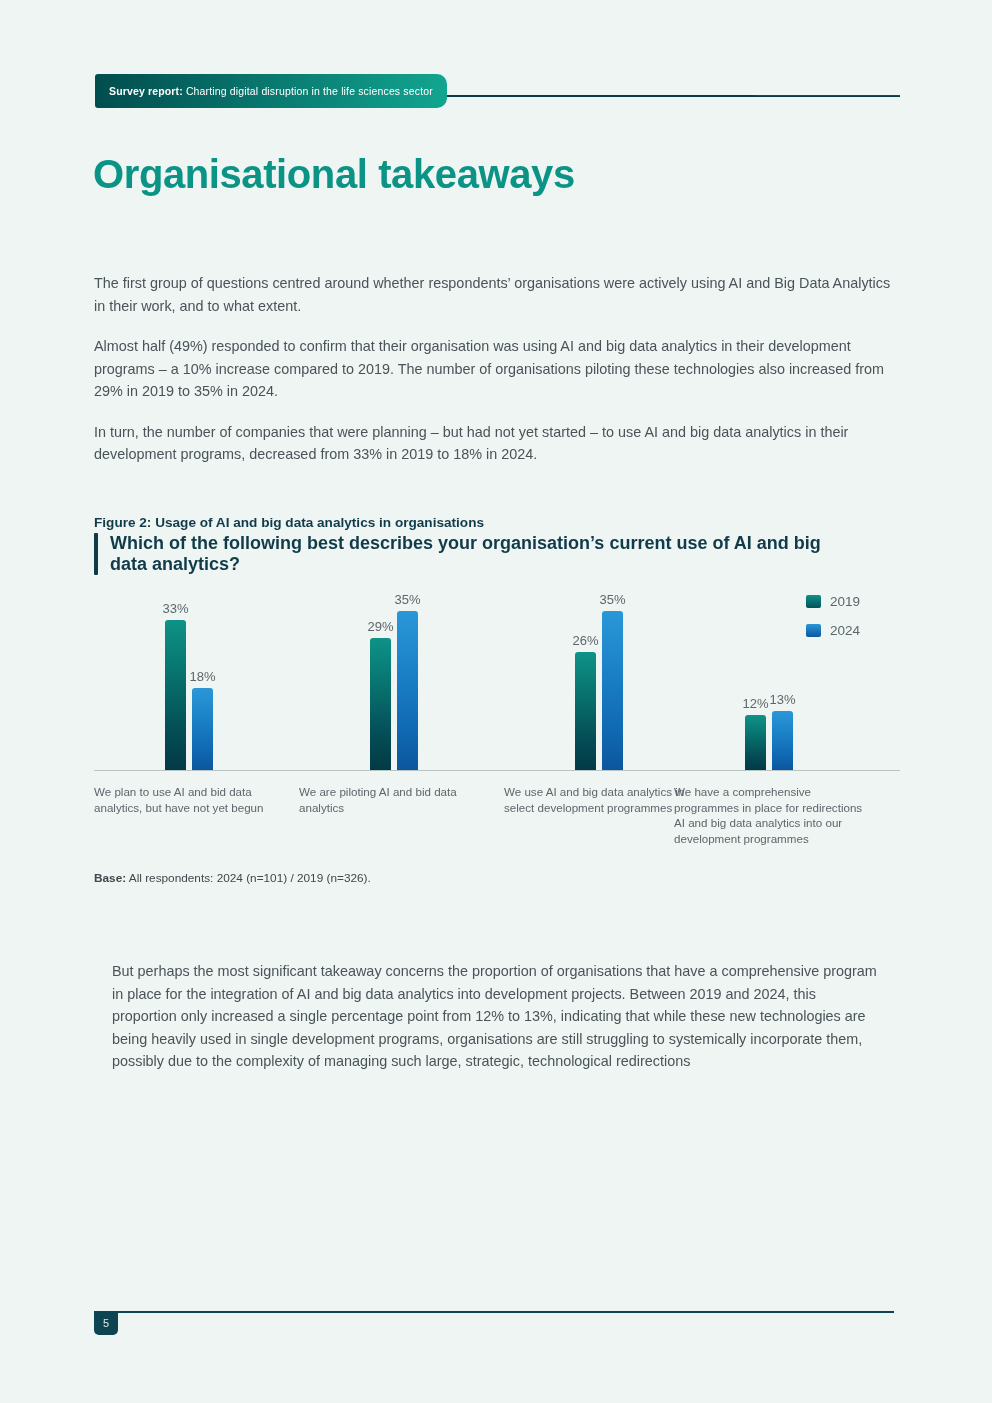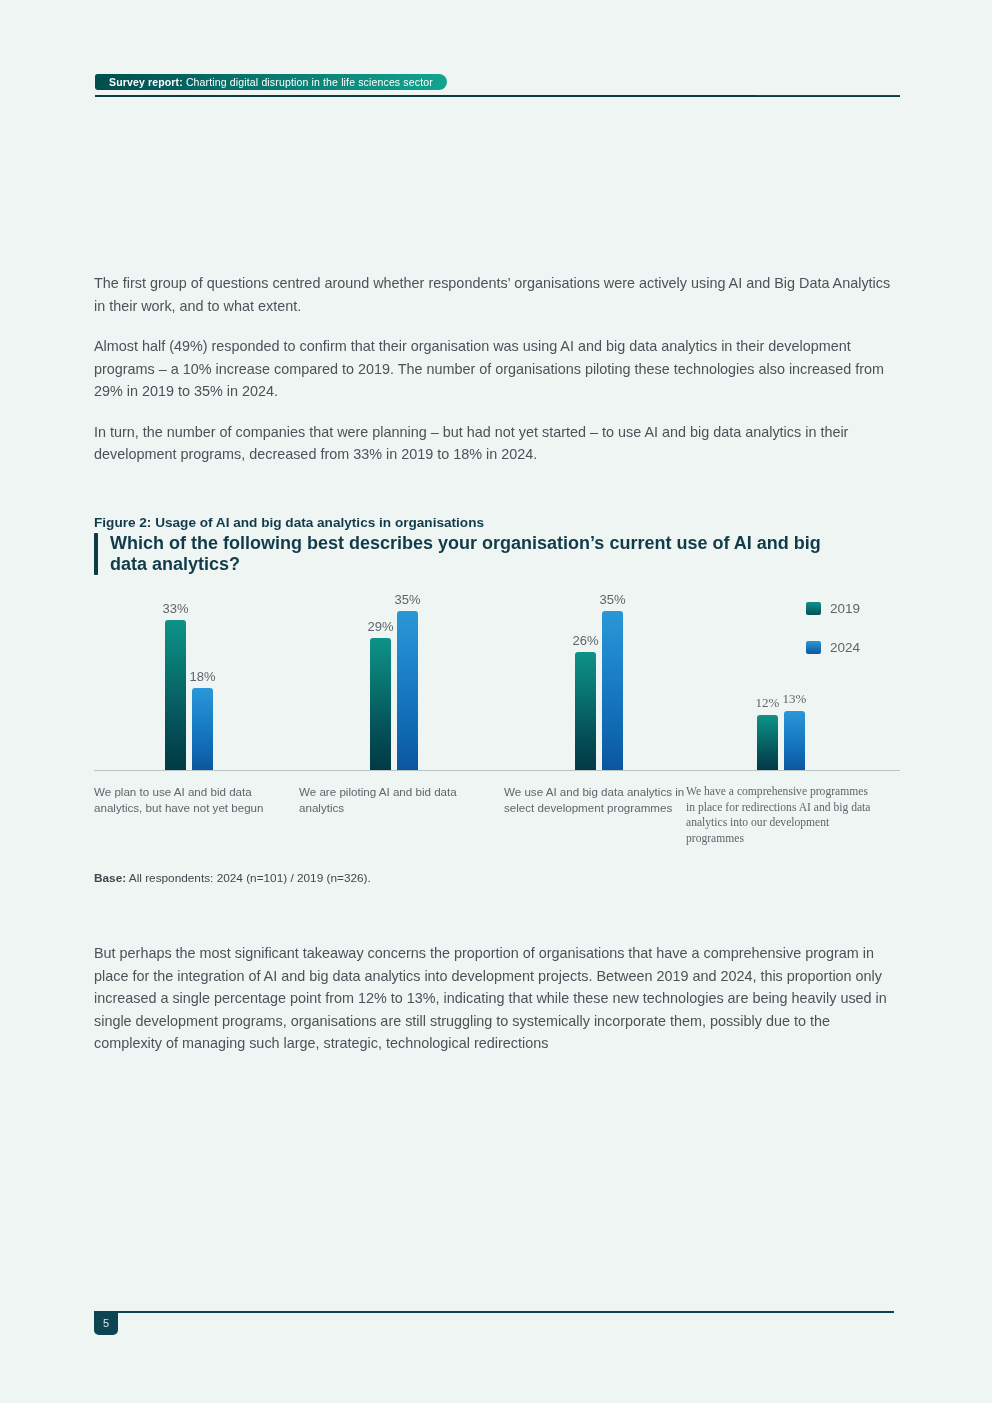--- a/index.html
+++ b/index.html
@@ -25,21 +25,21 @@
     position: absolute;
     left: 95px;
     top: 74px;
     width: 805px;
     height: 24px;
   }
   .header-tab {
     position: absolute;
     left: 0;
     top: 0;
-    height: 16px;
+    height: 34px;
     padding: 0 14px 0 14px;
     display: flex;
     align-items: center;
     border-radius: 3px 10px 10px 3px;
     background: linear-gradient(90deg, #014d4e 0%, #0a7d72 55%, #12a58f 100%);
     color: #ffffff;
     font-size: 10.5px;
     letter-spacing: .15px;
     white-space: nowrap;
     z-index: 2;
@@ -195,24 +195,24 @@
     text-align: left;
     font-size: 11.6px;
     line-height: 15.5px;
     color: #5d666b;
   }
 
   
   .legend {
     position: absolute;
     left: 712px;
-    top: 13px;
+    top: 6px;
     display: flex;
     flex-direction: column;
-    gap: 24px;
+    gap: 14px;
   }
   .legend-row {
     display: flex;
     align-items: center;
     gap: 9px;
   }
   .legend-swatch {
     width: 15px;
     height: 13px;
     border-radius: 2px;
@@ -244,21 +244,21 @@
   .bottom-copy {
     position: absolute;
     left: 94px;
     top: 942px;
     width: 806px;
     font-size: 14.4px;
     line-height: 22.5px;
     color: #4a5358;
   }
   .bottom-copy p {
-    margin: 0;
+    margin: 18px;
   }
 
   
   .footer {
     position: absolute;
     left: 94px;
     top: 1308px;
     width: 806px;
     height: 30px;
   }
@@ -292,20 +292,21 @@
 
   <div class="header-band">
     <div class="header-rule"></div>
     <div class="header-rule-light"></div>
     <div class="header-tab">
       <b>Survey report:</b>
       <span>Charting digital disruption in the life sciences sector</span>
     </div>
   </div>
 
+  <div class="page-title">Organisational takeaways</div>
 
   <div class="body-copy">
     <p>The first group of questions centred around whether respondents’ organisations were actively using AI and Big Data Analytics in their work, and to what extent.</p>
     <p>Almost half (49%) responded to confirm that their organisation was using AI and big data analytics in their development programs – a 10% increase compared to 2019. The number of organisations piloting these technologies also increased from 29% in 2019 to 35% in 2024.</p>
     <p>In turn, the number of companies that were planning – but had not yet started – to use AI and big data analytics in their development programs, decreased from 33% in 2019 to 18% in 2024.</p>
   </div>
 
   <div class="figure-caption">Figure 2: Usage of AI and big data analytics in organisations</div>
 
   <div class="question-block">
@@ -351,21 +352,21 @@
             <div class="bar s2019" style="height:118px;"></div>
           </div>
           <div class="bar-wrap">
             <div class="bar-value" style="bottom:163px;">35%</div>
             <div class="bar s2024" style="height:159px;"></div>
           </div>
         </div>
         <div class="cat-label">We use AI and big data analytics in select development programmes</div>
       </div>
 
-      <div class="group" style="left:592px;font-family:Liberation Serif, serif;">
+      <div class="group" style="left:580px;">
         <div class="bars">
           <div class="bar-wrap">
             <div class="bar-value" style="bottom:59px;">12%</div>
             <div class="bar s2019" style="height:55px;"></div>
           </div>
           <div class="bar-wrap">
             <div class="bar-value" style="bottom:63px;">13%</div>
             <div class="bar s2024" style="height:59px;"></div>
           </div>
         </div>

